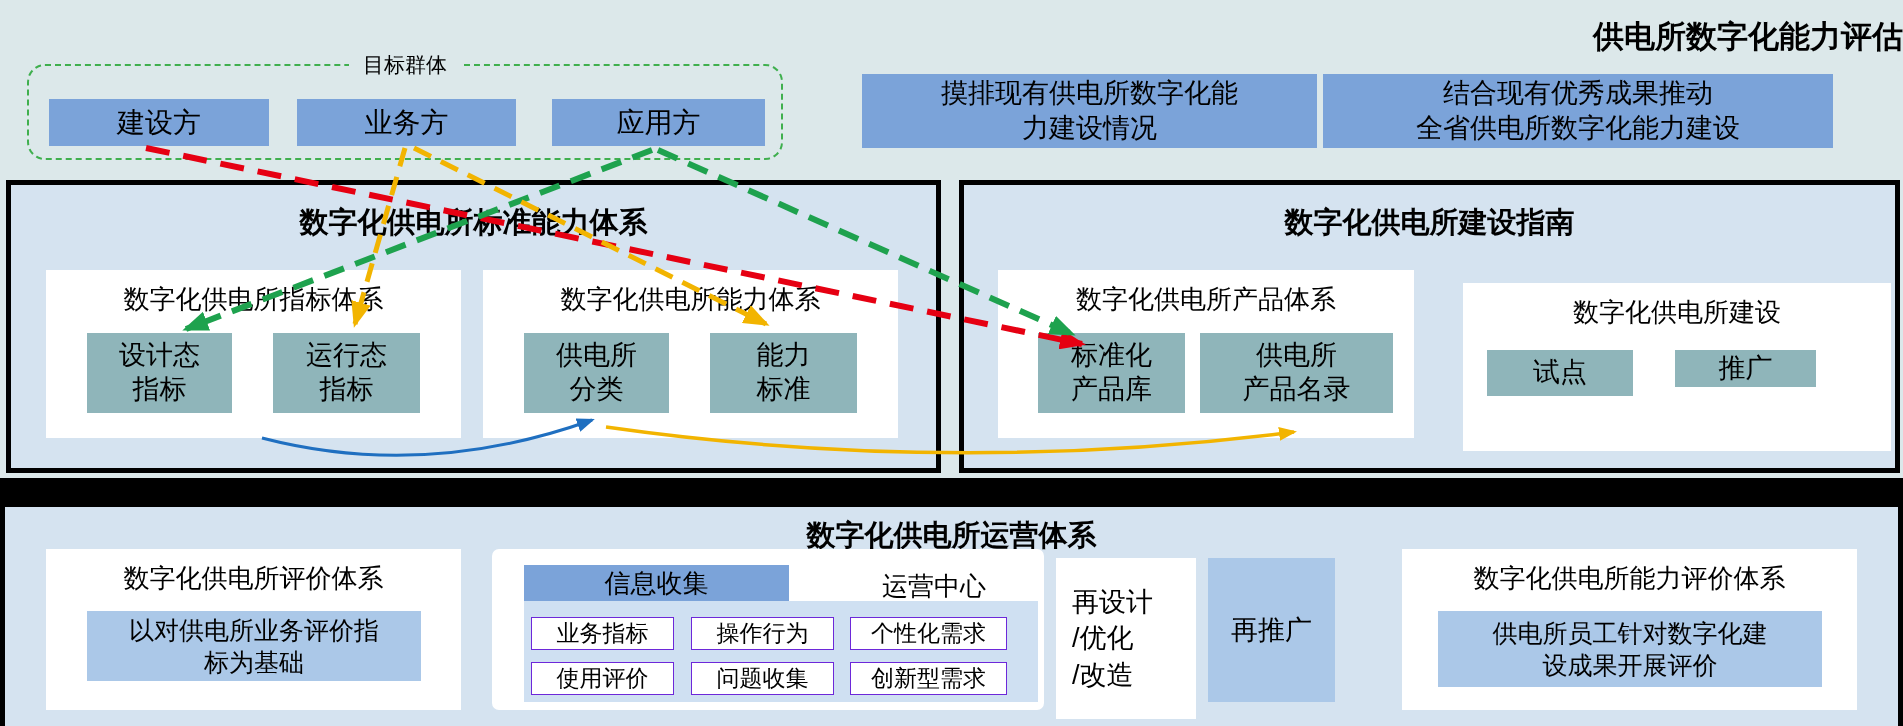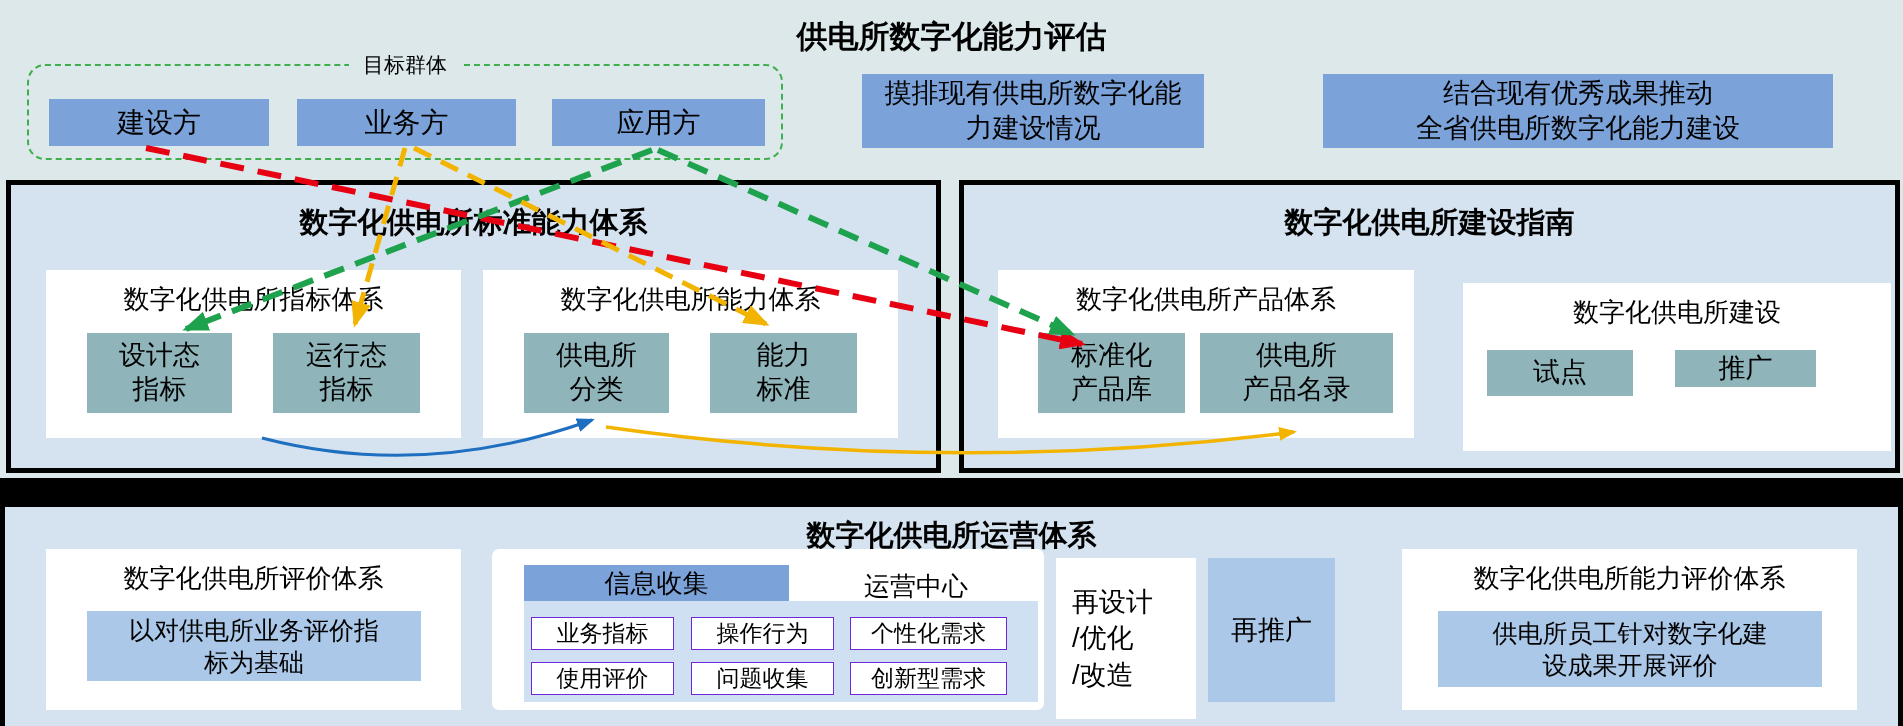--- a/index.html
+++ b/index.html
@@ -4,33 +4,33 @@
 <style>
   * { box-sizing: border-box; margin: 0; padding: 0; }
   html,body { background:#c9d6da; }
   .page {
     position: relative; width: 1903px; height: 726px;
     background: #dce8ea; overflow: hidden;
     font-family: "Liberation Sans", sans-serif; color: #000;
   }
   .ml { white-space: pre-line; }
 
-  #page-title { position:absolute; left:0; top:16px; width:100%; text-align:center; font-size:31px; font-weight:bold; }
+  #page-title { position:absolute; left:0; top:16px; width:100%; text-align:right; font-size:31px; font-weight:bold; }
 
   .target-box { position:absolute; left:27px; top:64px; width:756px; height:96px; border:2px dashed #3faf4e; border-radius:18px; }
   .target-label { position:absolute; top:-15px; left:50%; transform:translateX(-50%); background:#dce8ea; padding:0 14px; font-size:21px; white-space:nowrap; }
 
   .blue { background:#7ba3d9; display:flex; align-items:center; justify-content:center; text-align:center; }
   .tg-btn { position:absolute; font-size:28px; }
   #btn-0 { left:49px;  top:99px; width:220px; height:47px; }
   #btn-1 { left:297px; top:99px; width:219px; height:47px; }
   #btn-2 { left:552px; top:99px; width:213px; height:47px; }
 
   .note { position:absolute; font-size:27px; line-height:1.3; }
-  #note-survey  { left:862px;  top:74px; width:342px; height:74px; }
+  #note-survey  { left:862px;  top:74px; width:455px; height:74px; }
   #note-promote { left:1323px; top:74px; width:510px; height:74px; }
 
   .big-box { position:absolute; top:180px; height:293px; background:#d5e3f0; border:5px solid #000; }
   #box-standard { left:6px;   width:935px; }
   #box-guide    { left:959px; width:941px; }
   .section-title { text-align:center; font-weight:bold; font-size:29px; margin-top:18px; }
 
   .white-panel { position:absolute; background:#fff; }
   #panel-indicator  { left:46px;   top:270px; width:415px; height:168px; }
   #panel-capability { left:483px;  top:270px; width:415px; height:168px; }
@@ -53,21 +53,21 @@
   #box-operation { position:absolute; left:0; top:502px; width:1903px; height:224px; background:#d5e3f0; border:5px solid #000; border-bottom:none; }
   #operation-title { margin-top:9px; }
 
   #panel-eval { left:46px; top:549px; width:415px; height:161px; }
   .inner-note { position:absolute; background:#abc8e8; display:flex; align-items:center; justify-content:center; text-align:center; font-size:25px; line-height:1.3; }
   #eval-note { left:41px; top:62px; width:334px; height:70px; }
 
   #panel-opcenter { left:492px; top:549px; width:552px; height:161px;border-radius:7px; }
   #grid-bg { position:absolute; left:32px; top:52px; width:514px; height:101px; background:#cfe0f2; }
   #collect-header { position:absolute; left:32px; top:16px; width:265px; height:36px; font-size:26px; }
-  #center-label { position:absolute; left:372px; top:20px; width:140px; text-align:left; font-size:26px; }
+  #center-label { position:absolute; left:372px; top:20px; width:140px; text-align:center; font-size:26px; }
   .op-cell { position:absolute; height:33px; background:#fff; border:1px solid #6d28d9; display:flex; align-items:center; justify-content:center; font-size:23px; }
   #cell-0 { left:39px;  top:68px;  width:143px; }
   #cell-1 { left:199px; top:68px;  width:143px; }
   #cell-2 { left:358px; top:68px;  width:157px; }
   #cell-3 { left:39px;  top:113px; width:143px; }
   #cell-4 { left:199px; top:113px; width:143px; }
   #cell-5 { left:358px; top:113px; width:157px; }
 
   #panel-redesign { left:1056px; top:549px; width:140px; height:161px; display:flex; align-items:center; font-size:27px; line-height:1.35; padding-left:16px;margin-top:9px; }
   #panel-repromote { position:absolute; left:1208px; top:558px; width:127px; height:144px; background:#abc8e8; display:flex; align-items:center; justify-content:center; font-size:27px; }

